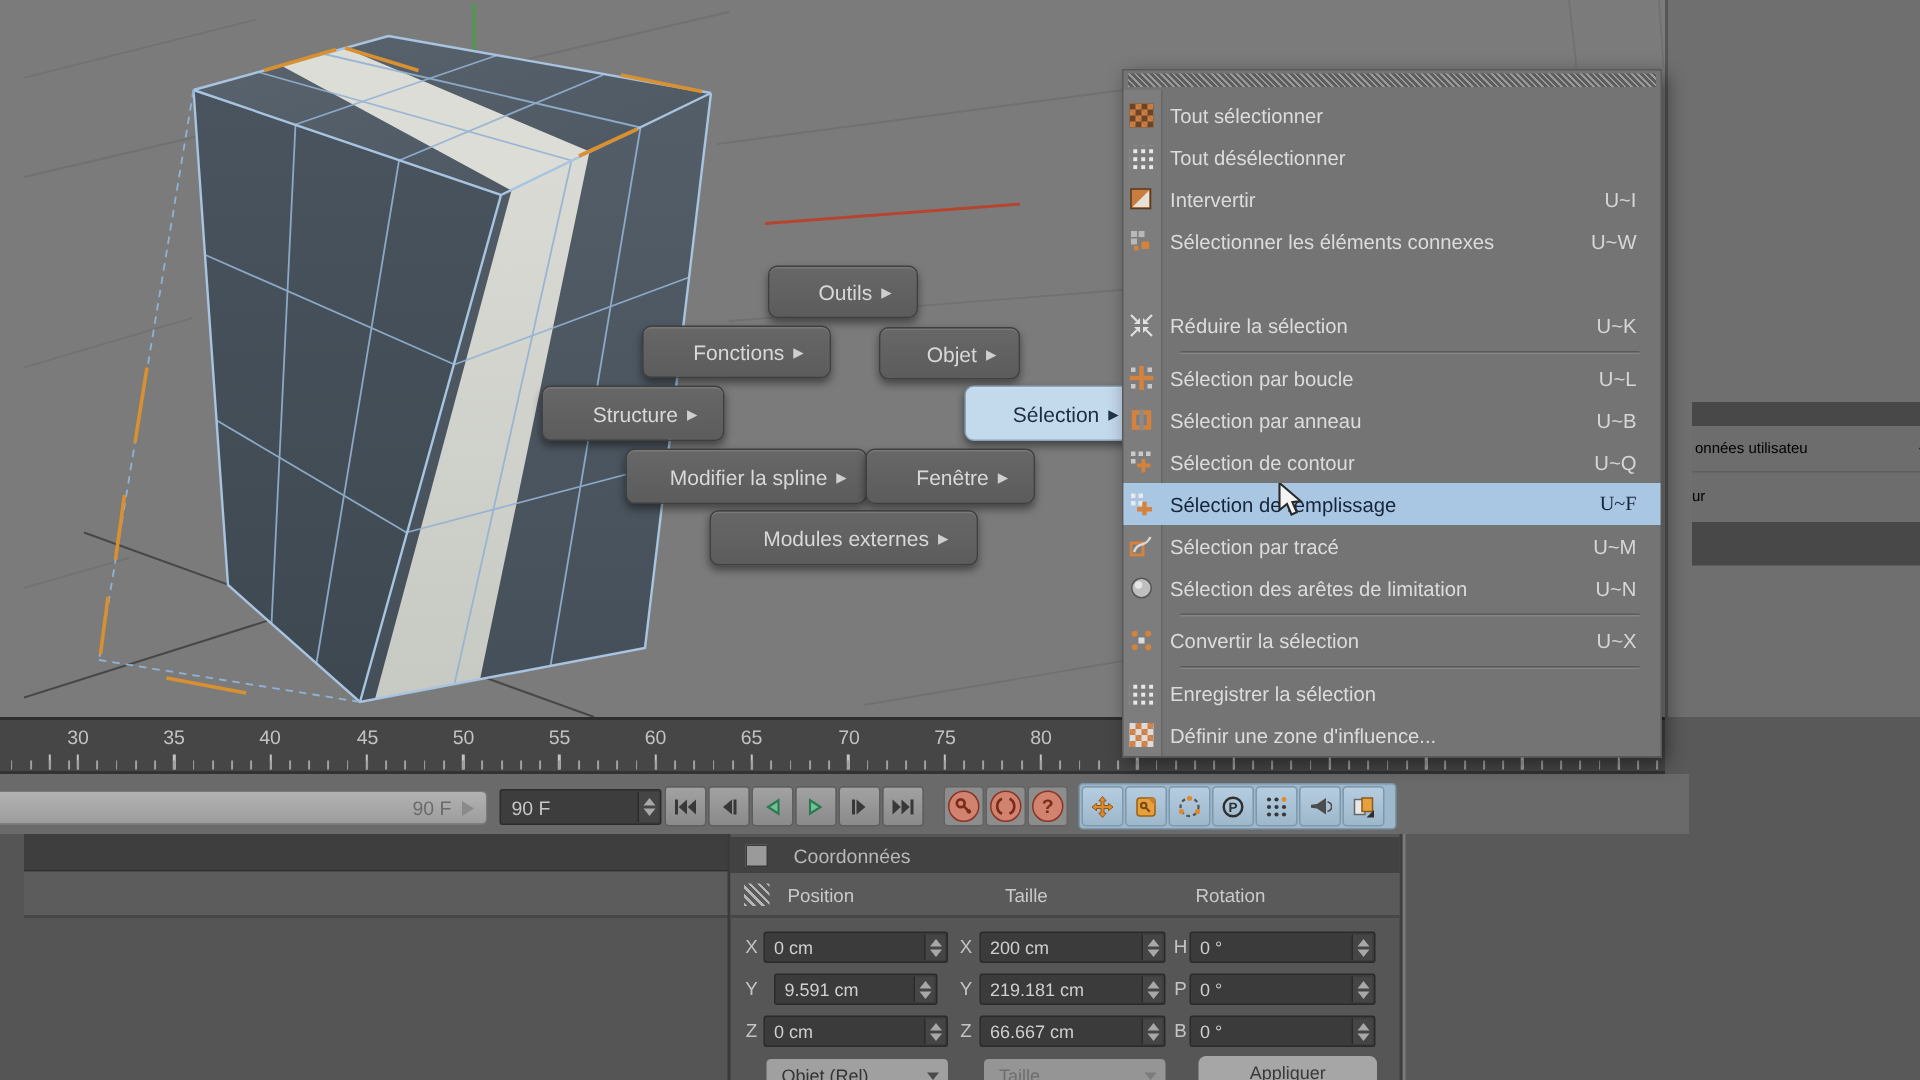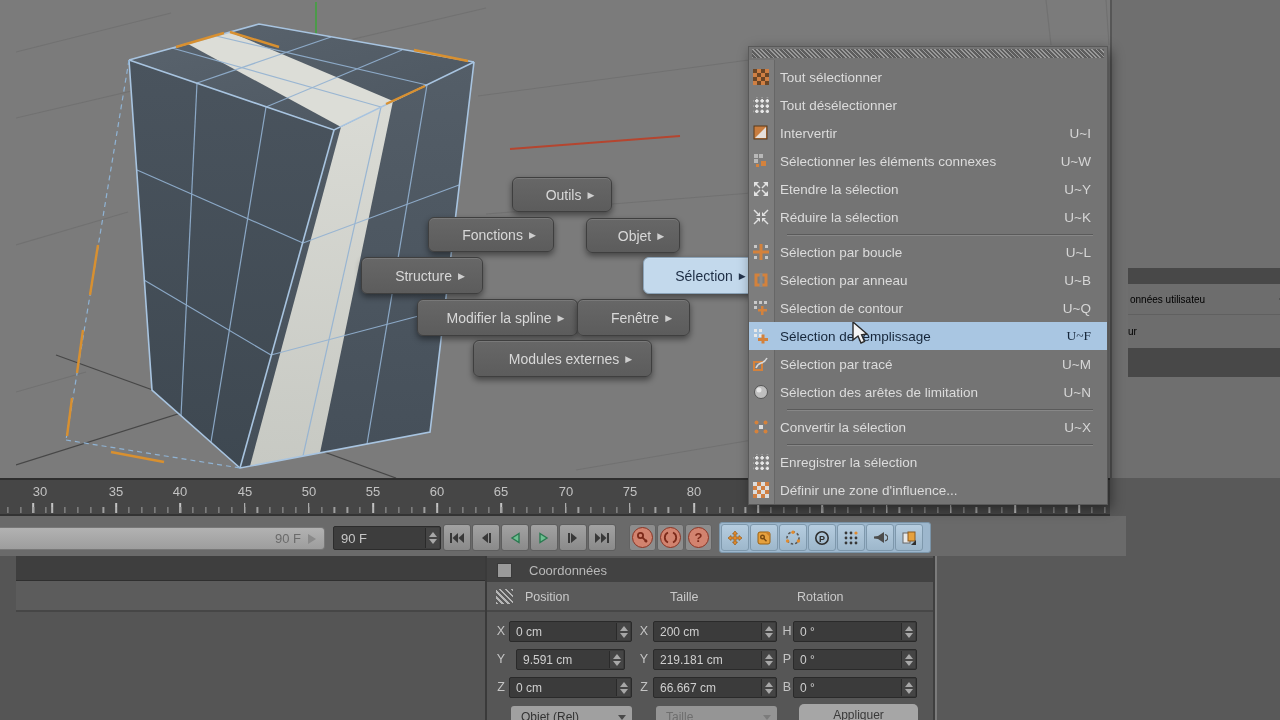--- a/index.html
+++ b/index.html
@@ -261,21 +261,21 @@
   <div class="pie-btn abs" style="left:577px;top:299px;width:95px;height:35px;">
     <span>Fenêtre</span>
     <span class="arr">▶</span>
   </div>
   <div class="pie-btn abs" style="left:473px;top:340px;width:161px;height:35px;">
     <span>Modules externes</span>
     <span class="arr">▶</span>
   </div>
 
   <div id="ruler" class="abs">
-    <span class="num" style="left:40px">30</span>
+    <span class="num" style="left:52px">30</span>
     <span class="num" style="left:116px">35</span>
     <span class="num" style="left:180px">40</span>
     <span class="num" style="left:245px">45</span>
     <span class="num" style="left:309px">50</span>
     <span class="num" style="left:373px">55</span>
     <span class="num" style="left:437px">60</span>
     <span class="num" style="left:501px">65</span>
     <span class="num" style="left:566px">70</span>
     <span class="num" style="left:630px">75</span>
     <span class="num" style="left:694px">80</span>
@@ -564,38 +564,20 @@
               <rect x="1" y="6" width="4" height="4"></rect>
             </g>
             <g fill="#d4823c">
               <rect x="8" y="8" width="5" height="5"></rect>
               <rect x="3" y="11" width="3" height="3"></rect>
             </g>
           </svg></span>
       <span class="lbl">Sélectionner les éléments connexes</span>
       <span class="sc">U~W</span>
     </div>
-    <div class="mrow" style="top:128px">
-      <span class="ic"><svg width="16" height="16">
-            <g fill="#e2e2e2">
-              <polygon points="1,1 6,1 1,6"></polygon>
-              <polygon points="15,1 10,1 15,6"></polygon>
-              <polygon points="1,15 6,15 1,10"></polygon>
-              <polygon points="15,15 10,15 15,10"></polygon>
-            </g>
-            <g stroke="#e2e2e2" stroke-width="1.4">
-              <line x1="3" y1="3" x2="7" y2="7"></line>
-              <line x1="13" y1="3" x2="9" y2="7"></line>
-              <line x1="3" y1="13" x2="7" y2="9"></line>
-              <line x1="13" y1="13" x2="9" y2="9"></line>
-            </g>
-          </svg></span>
-      <span class="lbl">Etendre la sélection</span>
-      <span class="sc">U~Y</span>
-    </div>
     <div class="mrow" style="top:156px">
       <span class="ic"><svg width="16" height="16">
             <g fill="#e2e2e2">
               <polygon points="7,7 7,3 3,7"></polygon>
               <polygon points="9,7 9,3 13,7"></polygon>
               <polygon points="7,9 7,13 3,9"></polygon>
               <polygon points="9,9 9,13 13,9"></polygon>
             </g>
             <g stroke="#e2e2e2" stroke-width="1.4">
               <line x1="1" y1="1" x2="5" y2="5"></line>

